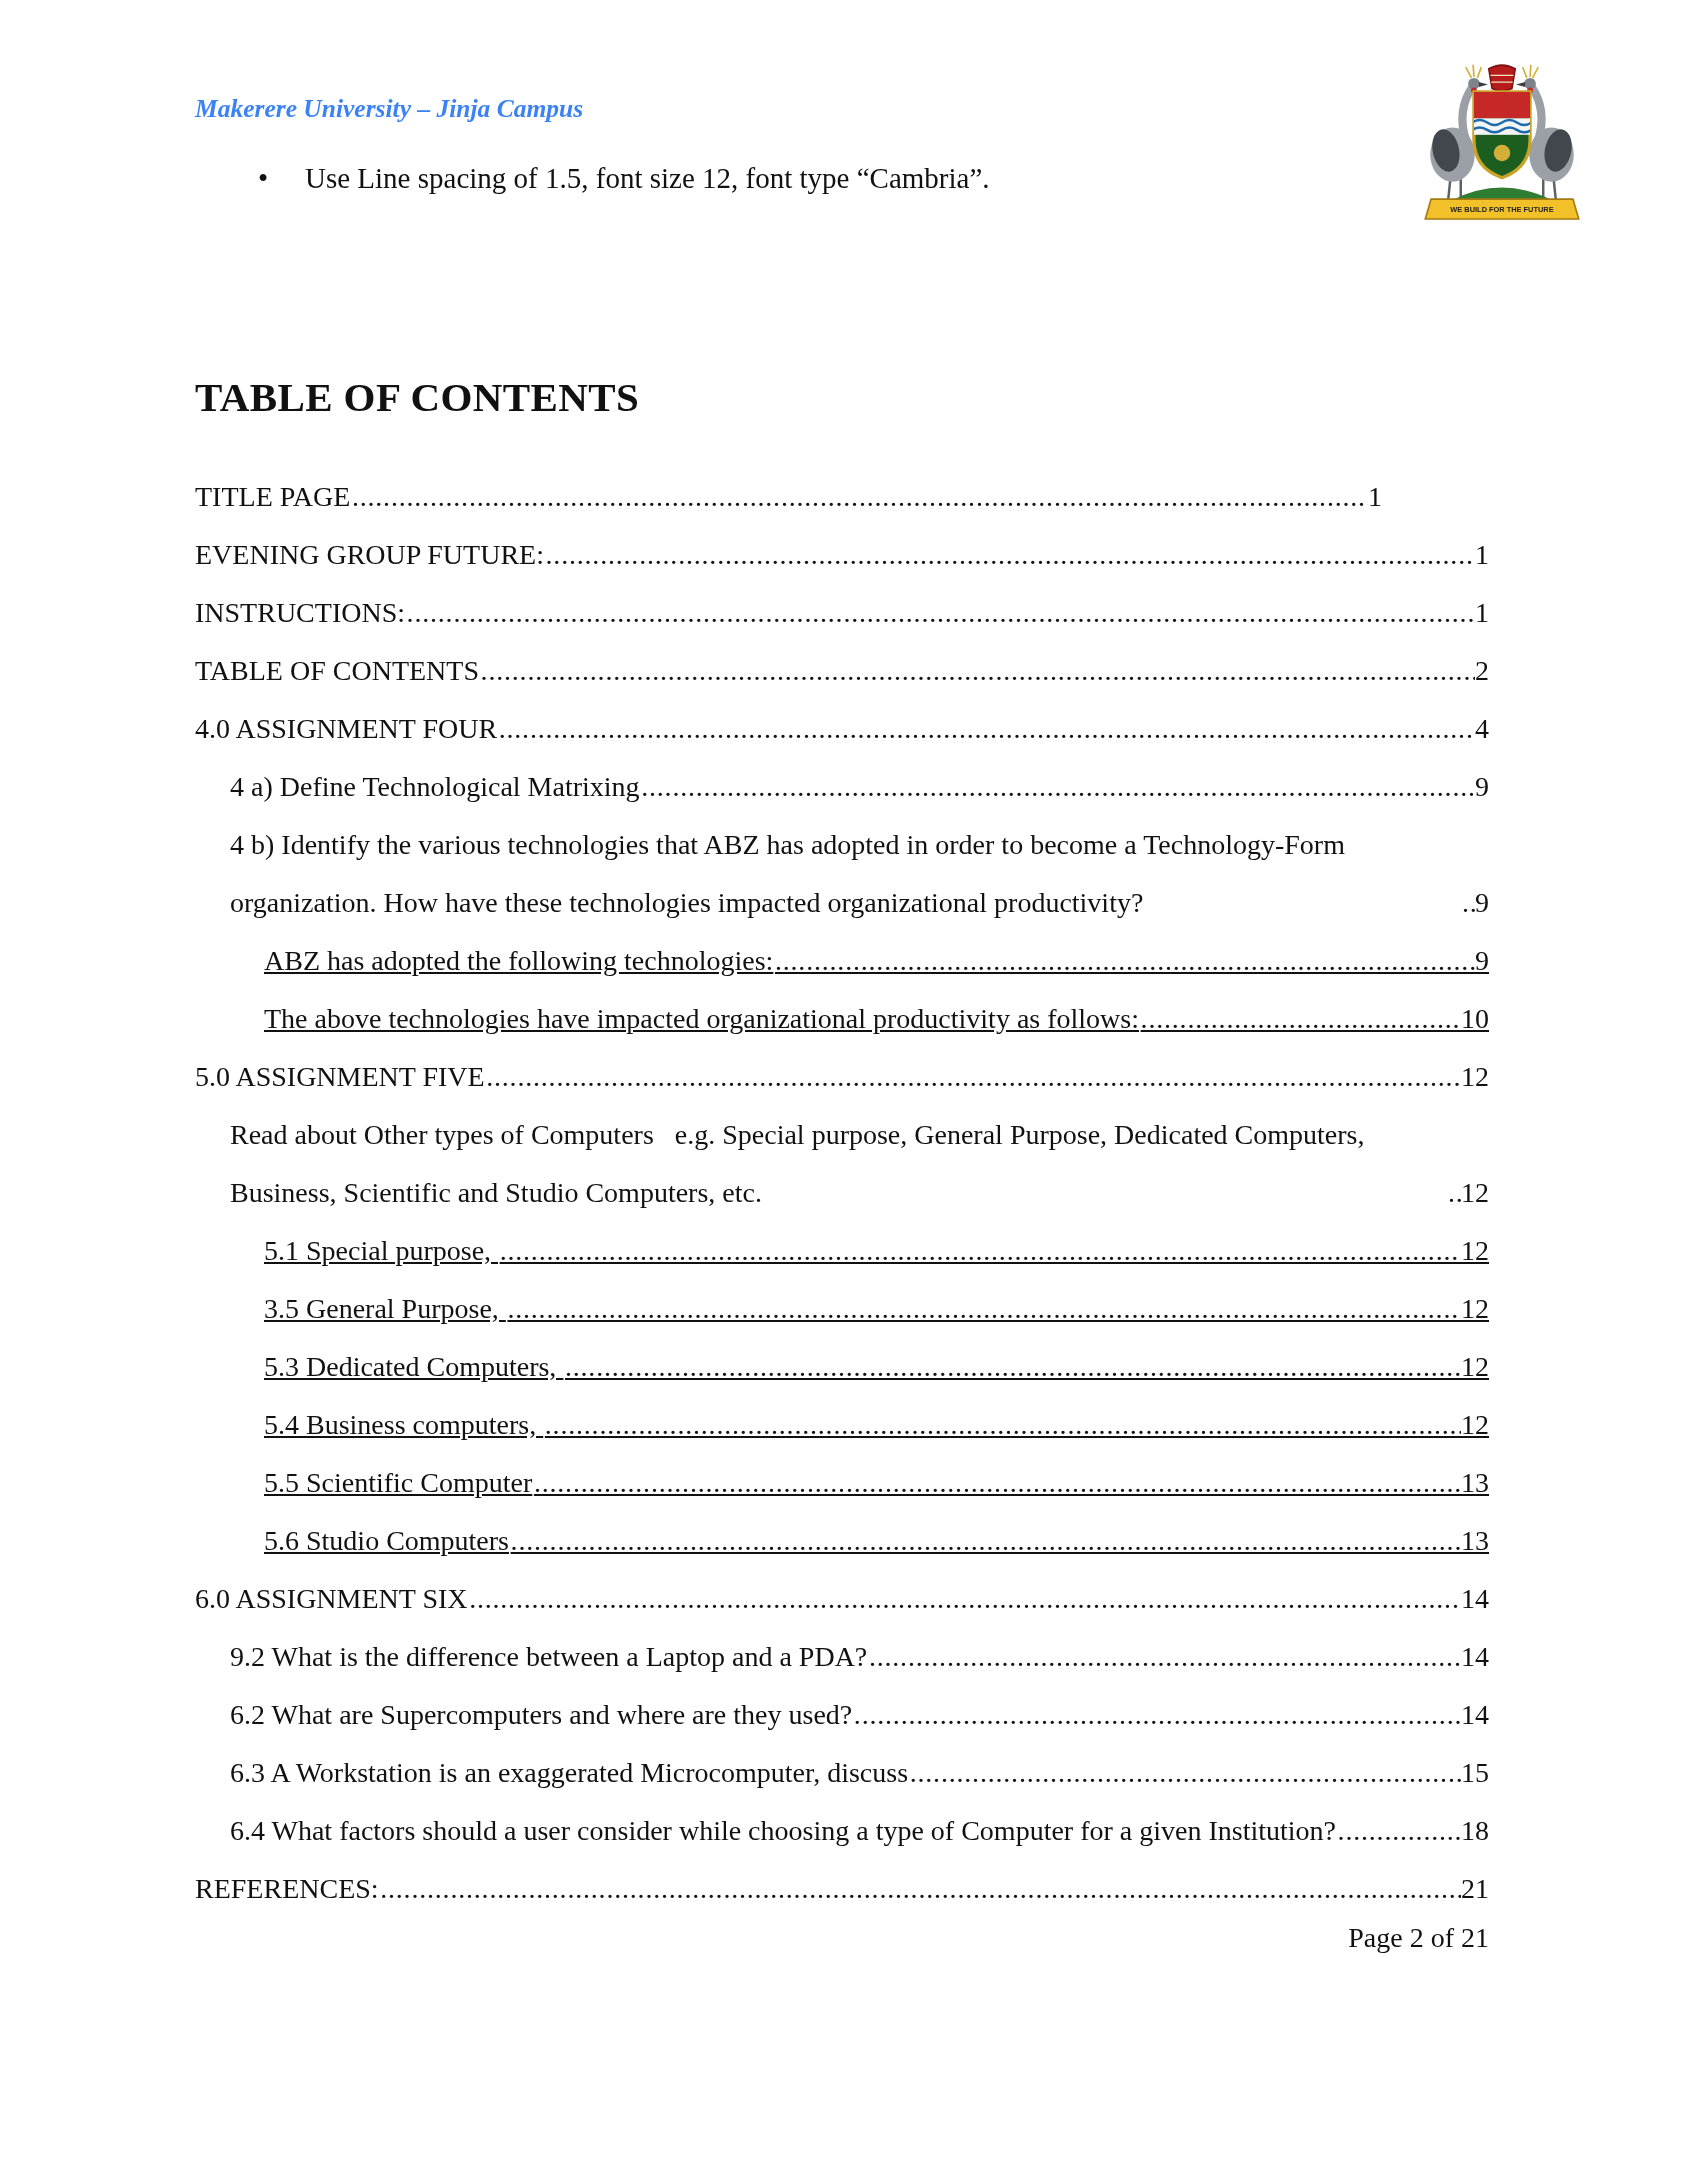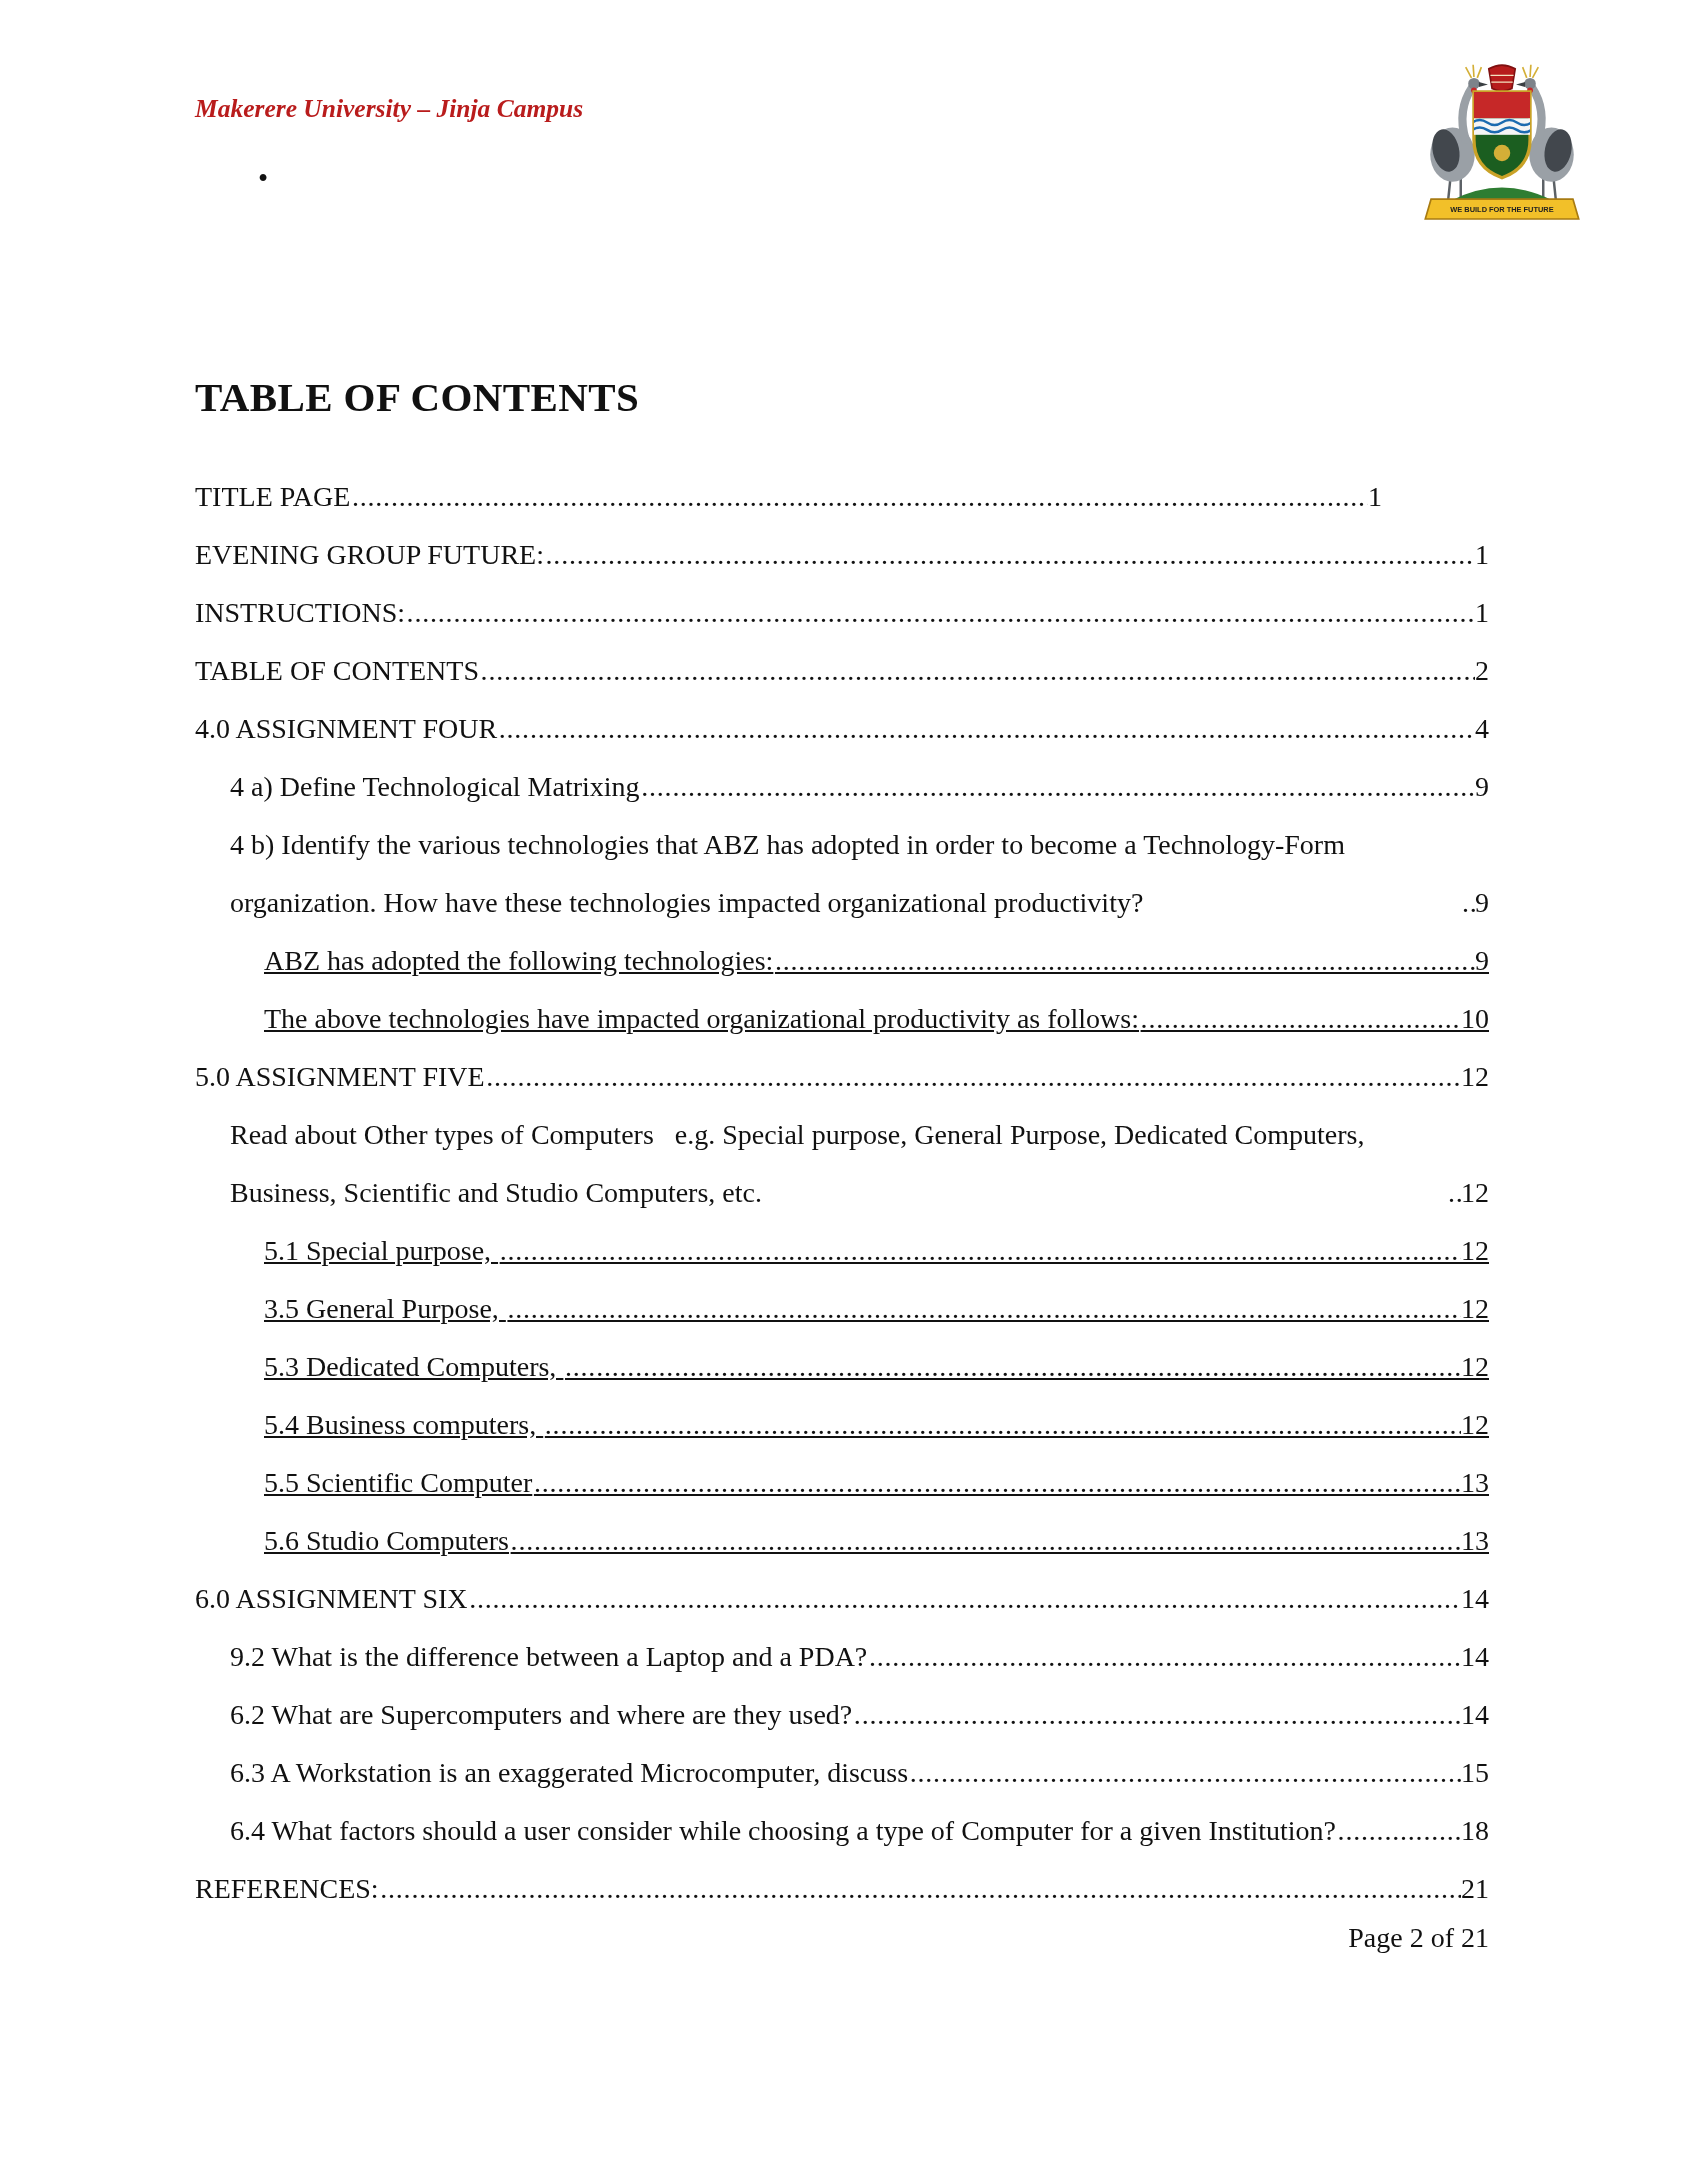--- a/index.html
+++ b/index.html
@@ -19,21 +19,21 @@
     box-sizing: border-box;
     width: 100%;
     height: 100%;
     padding: 92px 198px 0 195px;
     position: relative;
   }
   .campus-line {
     font-size: 25.5px;
     font-style: italic;
     font-weight: bold;
-    color: #b91c1c;
+    color: #3b82f6;
     line-height: 33px;
   }
   .bullet-row {
     display: flex;
     margin-top: 33px;
     font-size: 29px;
     line-height: 40px;
     padding-left: 63px;
   }
   .bullet-marker {
@@ -92,20 +92,21 @@
 </style>
 </head>
 <body>
 
 <div class="page">
 
   <div class="campus-line">Makerere University – Jinja Campus</div>
 
   <div class="bullet-row">
     <span class="bullet-marker">•</span>
+    <span class="bullet-text">Use Line spacing of 1.5, font size 12, font type “Cambria”.</span>
   </div>
 
   <div class="logo-wrap">
     <svg viewBox="0 0 240 215" xmlns="http://www.w3.org/2000/svg">
       <defs>
         <clipPath id="shieldClip">
           <path d="M86,48 h68 v58 q0,34 -34,46 q-34,-12 -34,-46 Z"></path>
         </clipPath>
       </defs>
 

